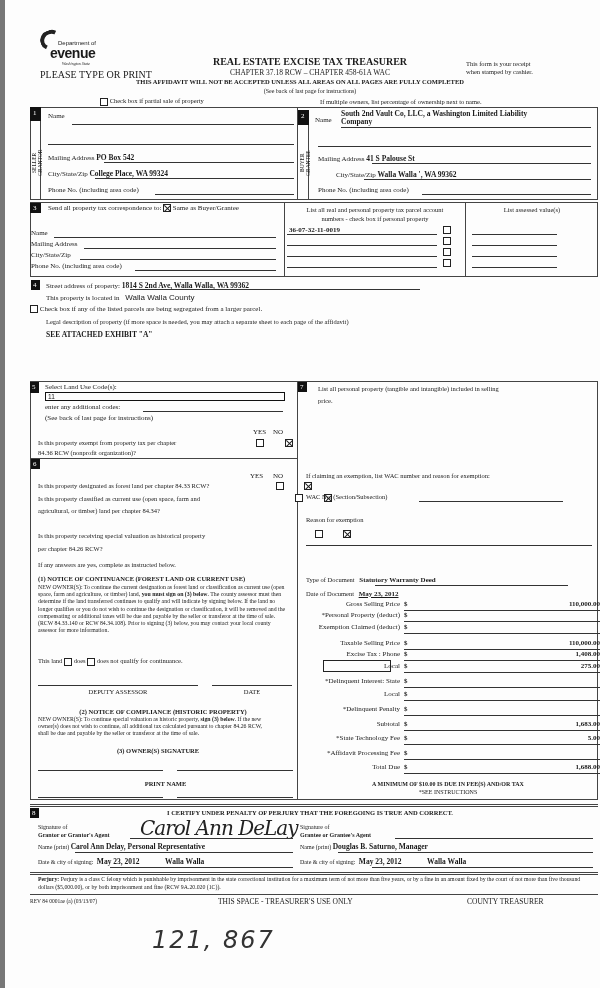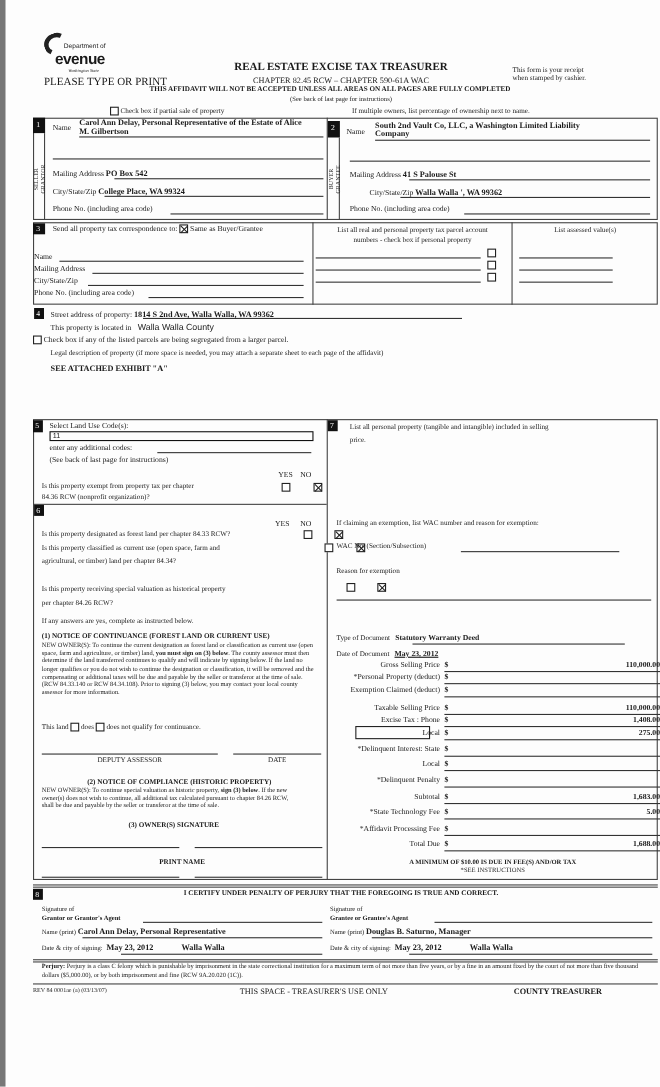--- a/index.html
+++ b/index.html
@@ -35,21 +35,21 @@
 <div class="page">
 
   
   <div class="logo-arc"></div>
   <div class="abs sm" style="left:58px;top:40px;font-family:'Liberation Sans',sans-serif;font-size:6px;">Department of</div>
   <div class="abs" style="left:50px;top:45px;font-family:'Liberation Sans',sans-serif;font-size:14px;font-weight:bold;letter-spacing:-0.5px;">evenue</div>
   <div class="abs" style="left:62px;top:61px;font-size:4px;font-style:italic;">Washington State</div>
   <div class="abs" style="left:40px;top:69px;font-size:10px;">PLEASE TYPE OR PRINT</div>
 
   <div class="abs b center" style="left:180px;top:56px;width:260px;font-size:10px;">REAL ESTATE EXCISE TAX TREASURER</div>
-  <div class="abs center" style="left:180px;top:68px;width:260px;font-size:7.5px;">CHAPTER 82.45 RCW – CHAPTER 590-61A WAC</div>
+  <div class="abs center" style="left:180px;top:68px;width:260px;font-size:7.5px;">CHAPTER 37.18 RCW – CHAPTER 458-61A WAC</div>
   <div class="abs b center" style="left:60px;top:78px;width:480px;font-size:6.5px;">THIS AFFIDAVIT WILL NOT BE ACCEPTED UNLESS ALL AREAS ON ALL PAGES ARE FULLY COMPLETED</div>
   <div class="abs center" style="left:200px;top:88px;width:220px;font-size:6px;">(See back of last page for instructions)</div>
   <div class="abs" style="left:466px;top:60px;font-size:6.5px;">This form is your receipt</div>
   <div class="abs" style="left:466px;top:68px;font-size:6.5px;">when stamped by cashier.</div>
 
   <div class="abs" style="left:100px;top:97px;font-size:6.5px;">
     <span class="cb"></span>
     <span>Check box if partial sale of property</span>
   </div>
   <div class="abs" style="left:320px;top:98px;font-size:6.5px;">If multiple owners, list percentage of ownership next to name.</div>
@@ -59,24 +59,20 @@
   <div class="abs" style="left:297px;top:107px;width:1px;height:93px;background:#444;"></div>
 
   
   <div class="abs" style="left:30px;top:107px;width:11px;height:14px;background:#111;">
     <span class="abs" style="left:3px;top:2px;color:#fff;font-size:7px;">1</span>
   </div>
   <div class="abs" style="left:30px;top:121px;width:11px;height:79px;border-right:1px solid #444;">
     <div class="vert abs" style="left:1px;top:22px;height:40px;"><span>SELLER</span> <span>GRANTOR</span></div>
   </div>
   <div class="abs lbl" style="left:48px;top:112px;">Name</div>
-  <div class="abs fld" style="left:72px;top:108px;width:220px;line-height:8px;">
-    <div>Carol Ann Delay, Personal Representative of the Estate of Alice</div>
-      <div>M. Gilbertson</div>
-  </div>
   <div class="abs line" style="left:72px;top:124px;width:222px;"></div>
   <div class="abs line" style="left:48px;top:144px;width:246px;"></div>
   <div class="abs lbl" style="left:48px;top:153px;">
     <span>Mailing Address</span> <span class="fld">PO Box 542</span>
   </div>
   <div class="abs line" style="left:104px;top:162px;width:190px;"></div>
   <div class="abs lbl" style="left:48px;top:169px;">
     <span>City/State/Zip</span> <span class="fld">College Place, WA  99324</span>
   </div>
   <div class="abs line" style="left:95px;top:178px;width:199px;"></div>
@@ -129,20 +125,26 @@
   <div class="abs lbl" style="left:31px;top:262px;">Phone No. (including area code)</div>
   <div class="abs line" style="left:135px;top:270px;width:141px;"></div>
 
   <div class="abs lbl center" style="left:286px;top:205px;width:178px;line-height:9px;font-size:6.5px;">
     <div>List all real and personal property tax parcel account</div>
       <div>numbers - check box if personal property</div>
   </div>
   <div class="abs lbl center" style="left:466px;top:206px;width:132px;font-size:6.5px;">List assessed value(s)</div>
 
   <div class="abs" style="left:287px;top:225px;width:310px;">
+    <div style="position:relative;height:11px;">
+      <span class="abs fld" style="left:2px;top:1px;font-size:7px;">36-07-32-11-0019</span>
+      <span class="abs line" style="left:0;top:9px;width:150px;"></span>
+      <span class="abs cb" style="left:156px;top:1px;"></span>
+      <span class="abs line" style="left:185px;top:9px;width:85px;"></span>
+    </div>
     <div style="position:relative;height:11px;">
       <span class="abs line" style="left:0;top:9px;width:150px;"></span>
       <span class="abs cb" style="left:156px;top:1px;"></span>
       <span class="abs line" style="left:185px;top:9px;width:85px;"></span>
     </div>
     <div style="position:relative;height:11px;">
       <span class="abs line" style="left:0;top:9px;width:150px;"></span>
       <span class="abs cb" style="left:156px;top:1px;"></span>
       <span class="abs line" style="left:185px;top:9px;width:85px;"></span>
     </div>
@@ -363,20 +365,21 @@
   <div class="abs" style="left:30px;top:806px;width:568px;height:1px;background:#444;"></div>
   <div class="abs" style="left:30px;top:808px;width:9px;height:10px;background:#111;">
     <span class="abs" style="left:2px;top:1px;color:#fff;font-size:7px;">8</span>
   </div>
   <div class="abs b center" style="left:100px;top:809px;width:420px;font-size:6.5px;">I CERTIFY UNDER PENALTY OF PERJURY THAT THE FOREGOING IS TRUE AND CORRECT.</div>
 
   <div class="abs" style="left:38px;top:823px;font-size:6px;line-height:8px;">
     <div>Signature of</div>
     <div class="b">Grantor or Grantor's Agent</div>
   </div>
+  <div class="abs sig" style="left:140px;top:816px;">Carol Ann DeLay</div>
   <div class="abs line" style="left:130px;top:838px;width:163px;"></div>
   <div class="abs" style="left:38px;top:842px;font-size:6px;">
     <span>Name (print)</span>
     <span class="fld" style="font-size:7.5px;">Carol Ann Delay, Personal Representative</span>
   </div>
   <div class="abs line" style="left:75px;top:852px;width:218px;"></div>
   <div class="abs" style="left:38px;top:857px;font-size:6px;">
     <span>Date &amp; city of signing:</span>
     <span class="fld" style="font-size:7.5px;margin-left:2px;">May 23, 2012</span>
     <span class="fld" style="font-size:7.5px;margin-left:24px;">Walla Walla</span>
@@ -403,15 +406,16 @@
   <div class="abs" style="left:30px;top:872px;width:568px;height:1px;background:#444;"></div>
   <div class="abs" style="left:30px;top:874px;width:568px;height:1px;background:#444;"></div>
   <div class="abs" style="left:38px;top:876px;width:555px;font-size:5.8px;line-height:7.5px;">
     <b>Perjury:</b><span> Perjury is a class C felony which is punishable by imprisonment in the state correctional institution for a maximum term of not more than five years, or by a fine in an amount fixed by the court of not more than five thousand dollars ($5,000.00), or by both imprisonment and fine (RCW 9A.20.020 (1C)).</span>
   </div>
   <div class="abs" style="left:30px;top:894px;width:568px;height:1px;background:#444;"></div>
 
   
   <div class="abs" style="left:30px;top:898px;font-size:5.5px;">REV 84 0001ae (a) (03/13/07)</div>
   <div class="abs" style="left:218px;top:897px;font-size:7.5px;">THIS SPACE - TREASURER'S USE ONLY</div>
-  <div class="abs" style="left:467px;top:897px;font-size:7.5px;font-weight:bold;">COUNTY TREASURER</div>
+  <div class="abs" style="left:467px;top:897px;font-size:7.5px;">COUNTY TREASURER</div>
+  <div class="abs hand" style="left:152px;top:926px;">121, 867</div>
 
 </div>
 
 </body></html>

